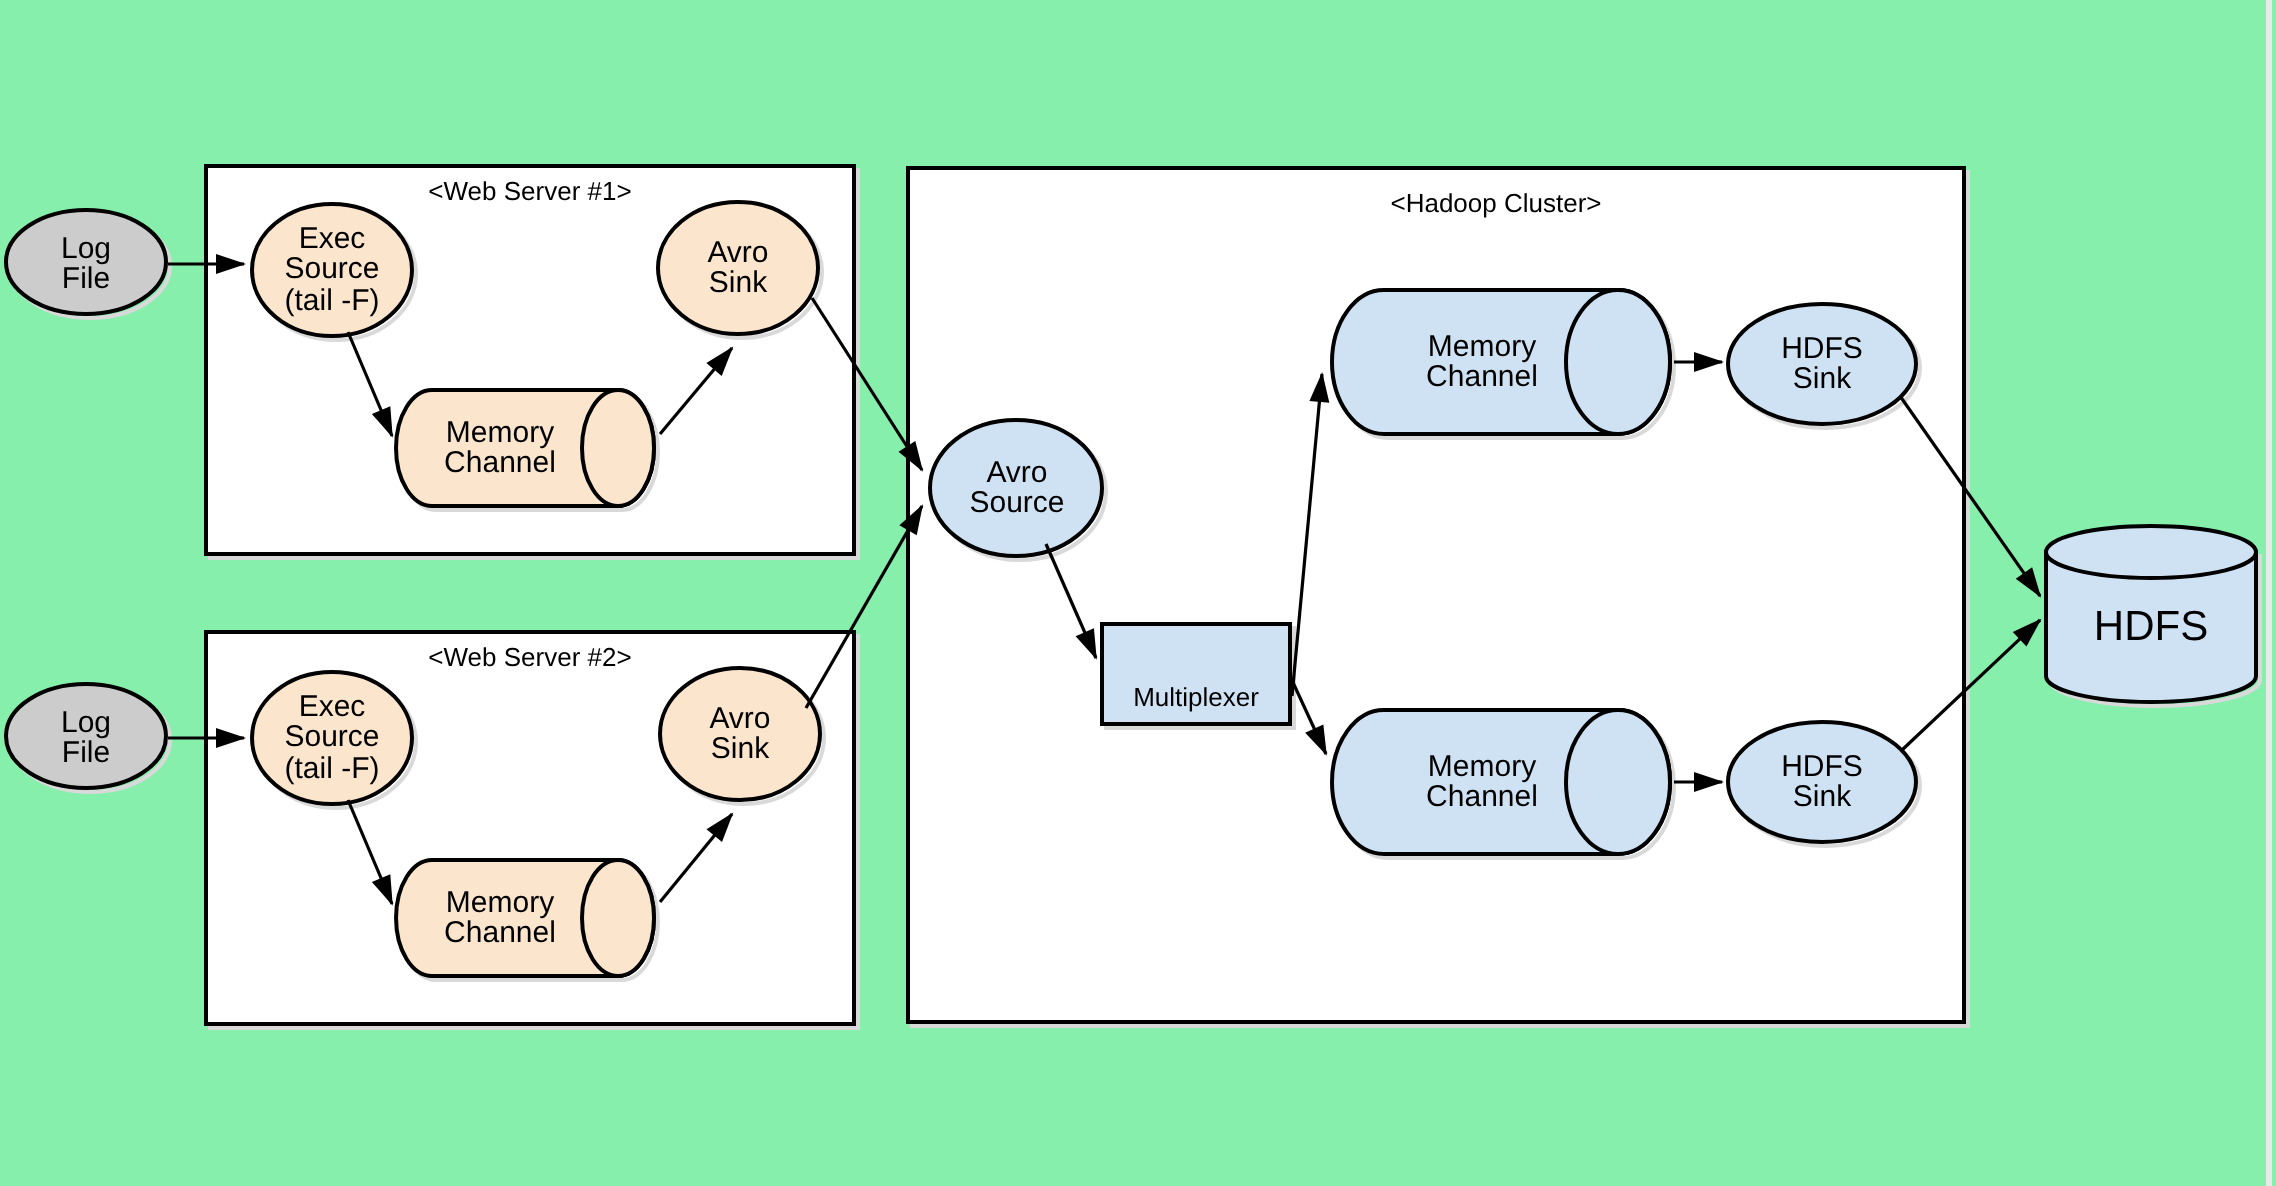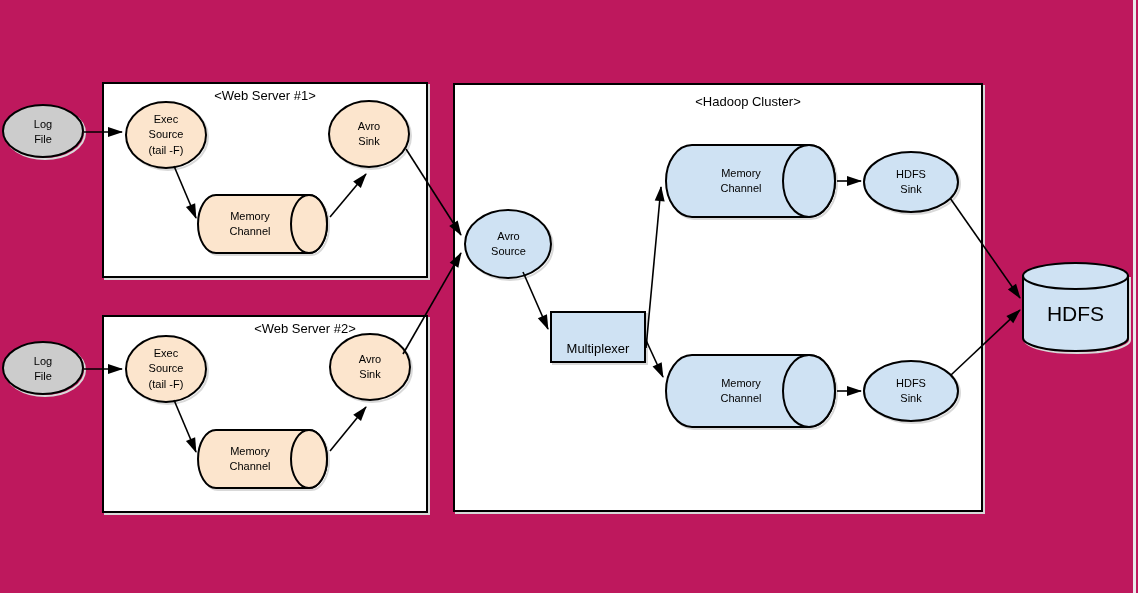--- a/index.html
+++ b/index.html
@@ -1,26 +1,26 @@
 <!DOCTYPE html>
 <html><head>
 <meta charset="utf-8">
 <style>
   html,body{margin:0;padding:0;background:#ffffff;}
-  #stage{position:relative;width:1138px;height:593px;background:#be185d;overflow:hidden;
+  #stage{position:relative;width:1138px;height:593px;background:#86efac;overflow:hidden;
          font-family:"Liberation Sans",sans-serif;color:#000;}
   #diagram-svg{position:absolute;left:0;top:0;}
   .shape-shadow{fill:none;stroke:#d9d9d9;stroke-width:2;}
   .box{fill:#ffffff;stroke:#000000;stroke-width:2;}
   .f-gray{fill:#cccccc;stroke:#000000;stroke-width:2;}
   .f-peach{fill:#fce5cd;stroke:#000000;stroke-width:2;}
   .f-blue{fill:#cfe2f3;stroke:#000000;stroke-width:2;}
   .conn{stroke:#000000;stroke-width:1.6;fill:none;marker-end:url(#ah);}
   .lbl{position:absolute;display:flex;flex-direction:column;align-items:center;justify-content:center;
-       text-align:center;font-size:11px;line-height:15.5px;white-space:nowrap;}
+       text-align:center;font-size:15px;line-height:15.5px;white-space:nowrap;}
   .title{position:absolute;text-align:center;font-size:13px;line-height:15px;}
   .hdfs-big{font-size:21px;line-height:24px;}
   .page-edge{position:absolute;top:0;width:3px;height:593px;background:#eaeaea;}
 </style>
 </head>
 <body>
 
 <div id="stage">
 
   <svg id="diagram-svg" width="1138" height="593" viewBox="0 0 1138 593">
@@ -143,21 +143,21 @@
     <line class="conn" x1="523" y1="272" x2="548" y2="329"></line>
     <line class="conn" x1="646" y1="348" x2="661" y2="187"></line>
     <line class="conn" x1="645" y1="338" x2="663" y2="377"></line>
     <line class="conn" x1="837" y1="181" x2="861" y2="181"></line>
     <line class="conn" x1="837" y1="391" x2="861" y2="391"></line>
     <line class="conn" x1="950" y1="198" x2="1020" y2="298"></line>
     <line class="conn" x1="951" y1="375" x2="1020" y2="310"></line>
   </svg>
 
   <div class="title" style="left:103px;top:88px;width:324px;">&lt;Web Server #1&gt;</div>
-  <div class="title" style="left:103px;top:321px;width:324px;margin-left:40px;">&lt;Web Server #2&gt;</div>
+  <div class="title" style="left:103px;top:321px;width:324px;">&lt;Web Server #2&gt;</div>
   <div class="title" style="left:454px;top:94px;width:588px;">&lt;Hadoop Cluster&gt;</div>
 
   <div class="lbl" style="left:3px;top:106px;width:80px;height:52px;">
     <span>Log</span>
     <span>File</span>
   </div>
   <div class="lbl" style="left:3px;top:343px;width:80px;height:52px;">
     <span>Log</span>
     <span>File</span>
   </div>

